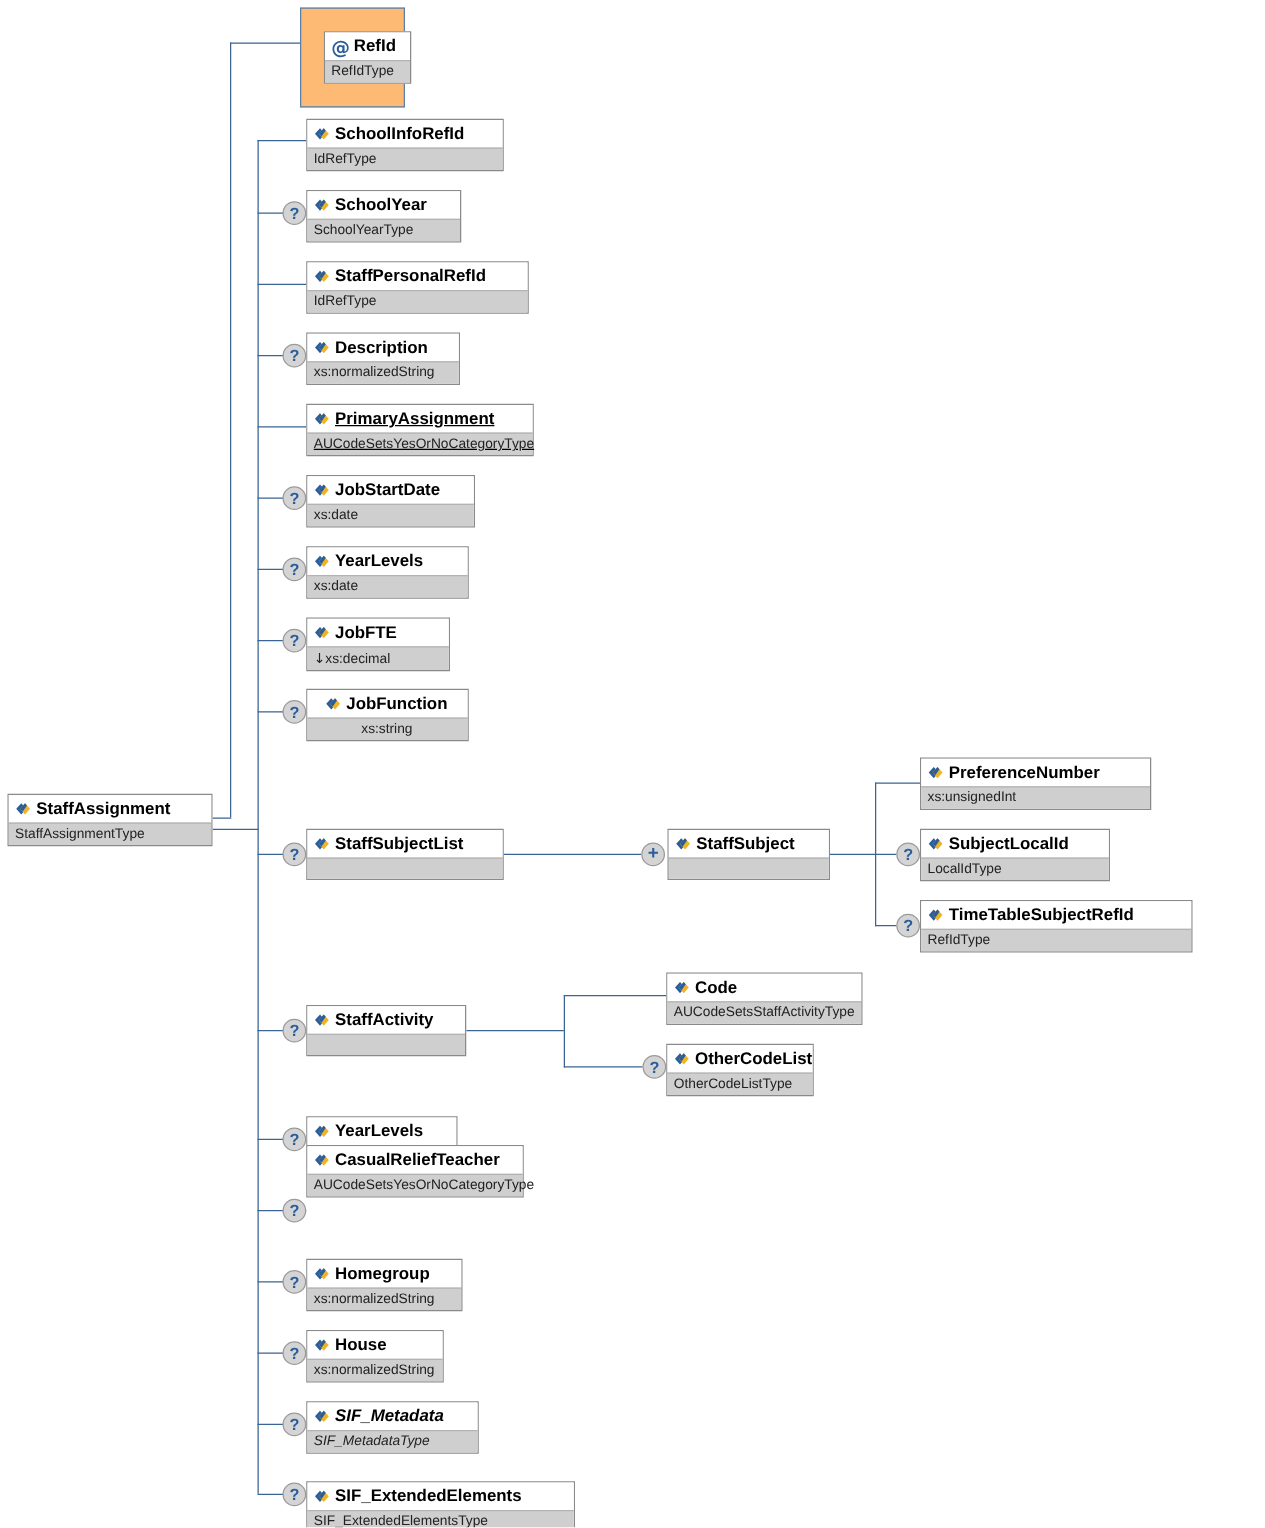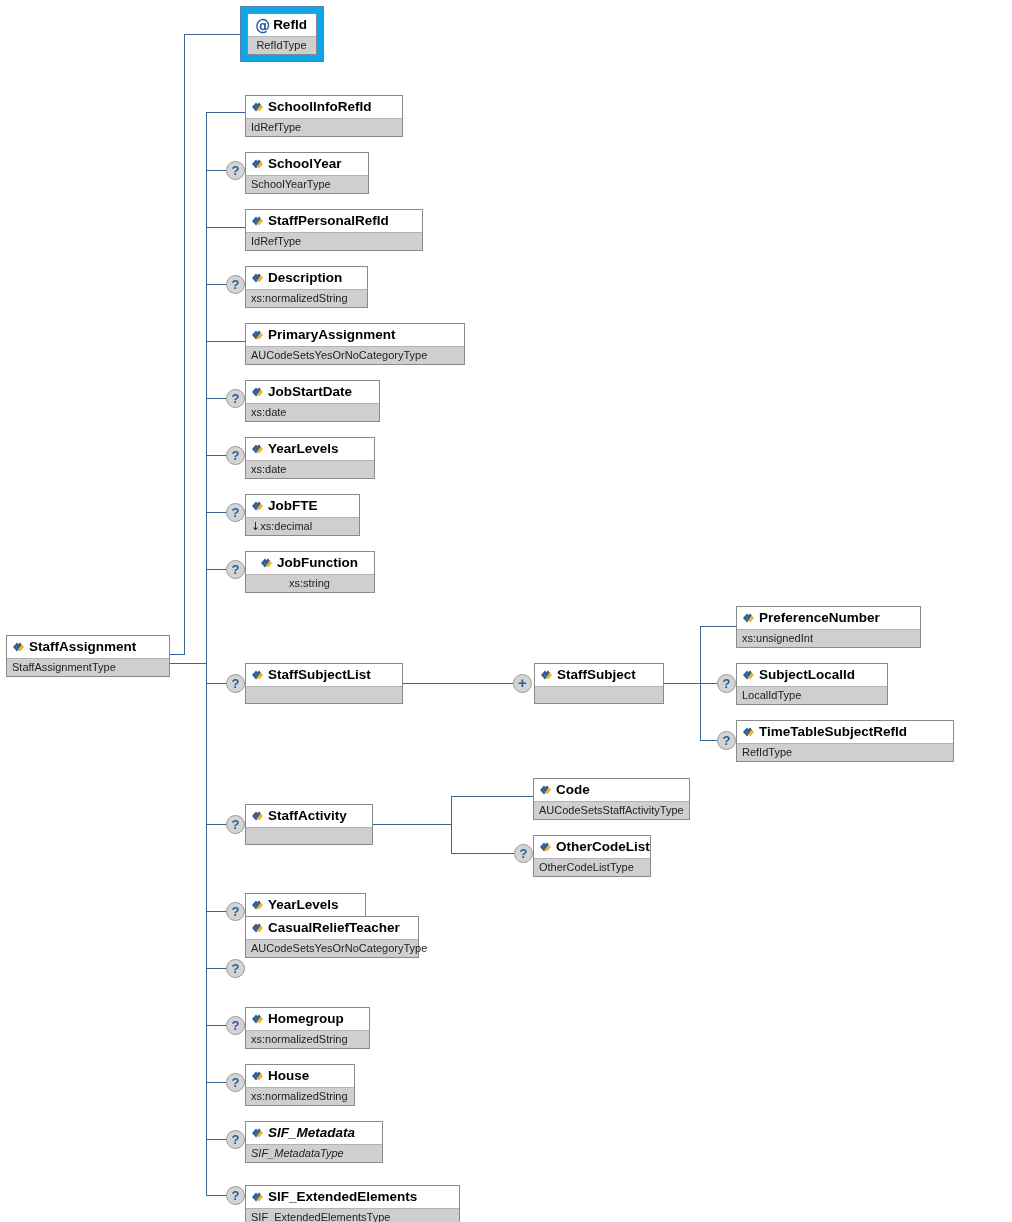--- a/index.html
+++ b/index.html
@@ -52,23 +52,22 @@
     white-space:nowrap;
     min-height:17px;
   }
   .node .type.empty{padding:0;min-height:17px;}
 
   
   .attr-frame{
     position:absolute;
     box-sizing:border-box;
     border:1px solid #5b7fa6;
-    background:#0ea5e9;
-    padding:6px;
-    text-align:center;
+    background:#fdba74;
+    padding:18px;
   }
   .attr-frame .node{position:static;}
 
   
   .ico{
     display:inline-block;
     vertical-align:-2px;
     width:13px;height:12px;
     margin-right:4px;
     position:relative;
@@ -211,21 +210,21 @@
     <span class="name">
       <span class="ico"><svg viewBox="0 0 13 12" width="13" height="12">
             <polygon points="1,6 5,1.5 9,6 5,10.5" fill="#2b5d9b"></polygon>
             <polygon points="4,6 8,1.5 12,6 8,10.5" fill="#f0b323"></polygon>
             <polygon points="4,6 8,1.5 9.6,3.4 6.2,8.2" fill="#2b5d9b"></polygon>
           </svg></span><span>Description</span>
     </span>
     <span class="type">xs:normalizedString</span>
   </div>
 
-  <div class="node" style="left:245px;top:323px;width:220px;">
+  <div class="node" style="left:245px;top:323px;width:182px;text-decoration:underline;">
     <span class="name">
       <span class="ico"><svg viewBox="0 0 13 12" width="13" height="12">
             <polygon points="1,6 5,1.5 9,6 5,10.5" fill="#2b5d9b"></polygon>
             <polygon points="4,6 8,1.5 12,6 8,10.5" fill="#f0b323"></polygon>
             <polygon points="4,6 8,1.5 9.6,3.4 6.2,8.2" fill="#2b5d9b"></polygon>
           </svg></span><span>PrimaryAssignment</span>
     </span>
     <span class="type">AUCodeSetsYesOrNoCategoryType</span>
   </div>
 

